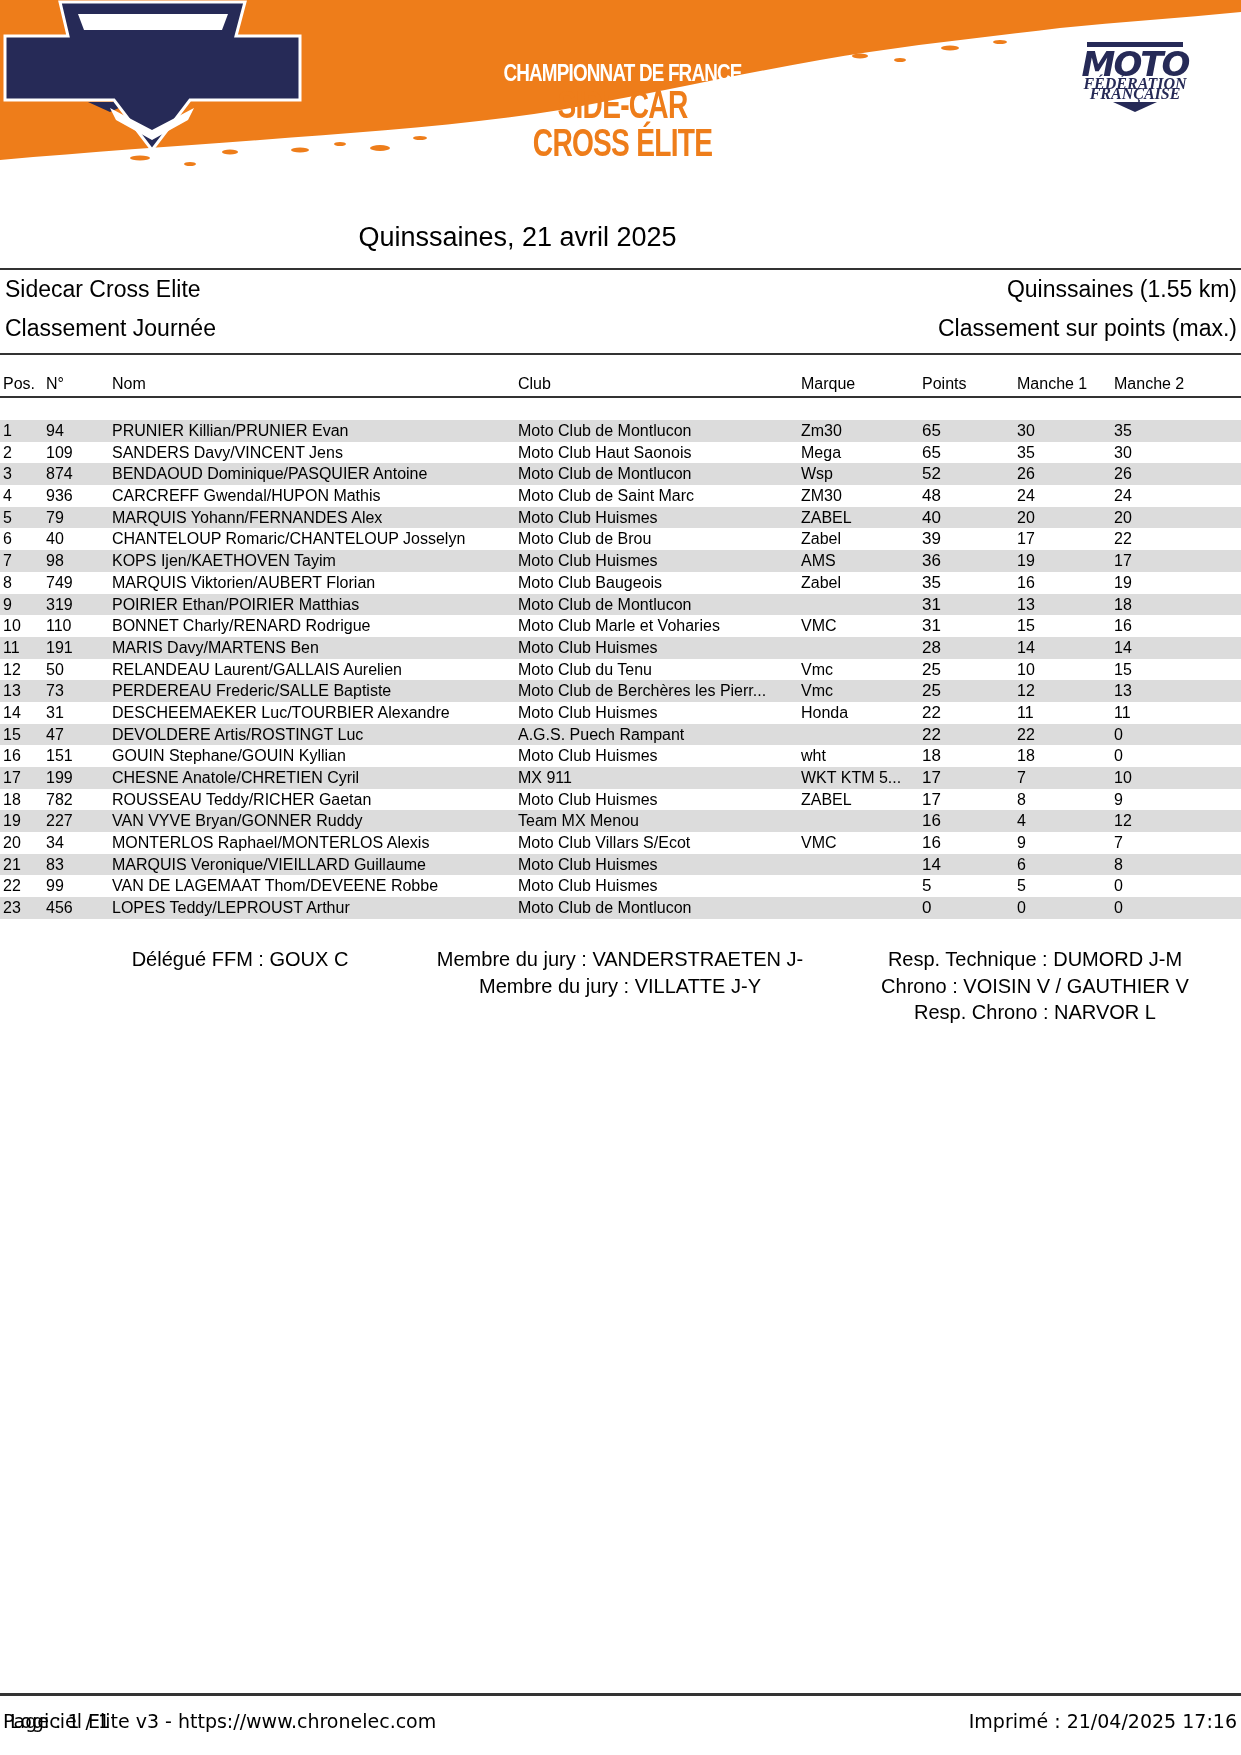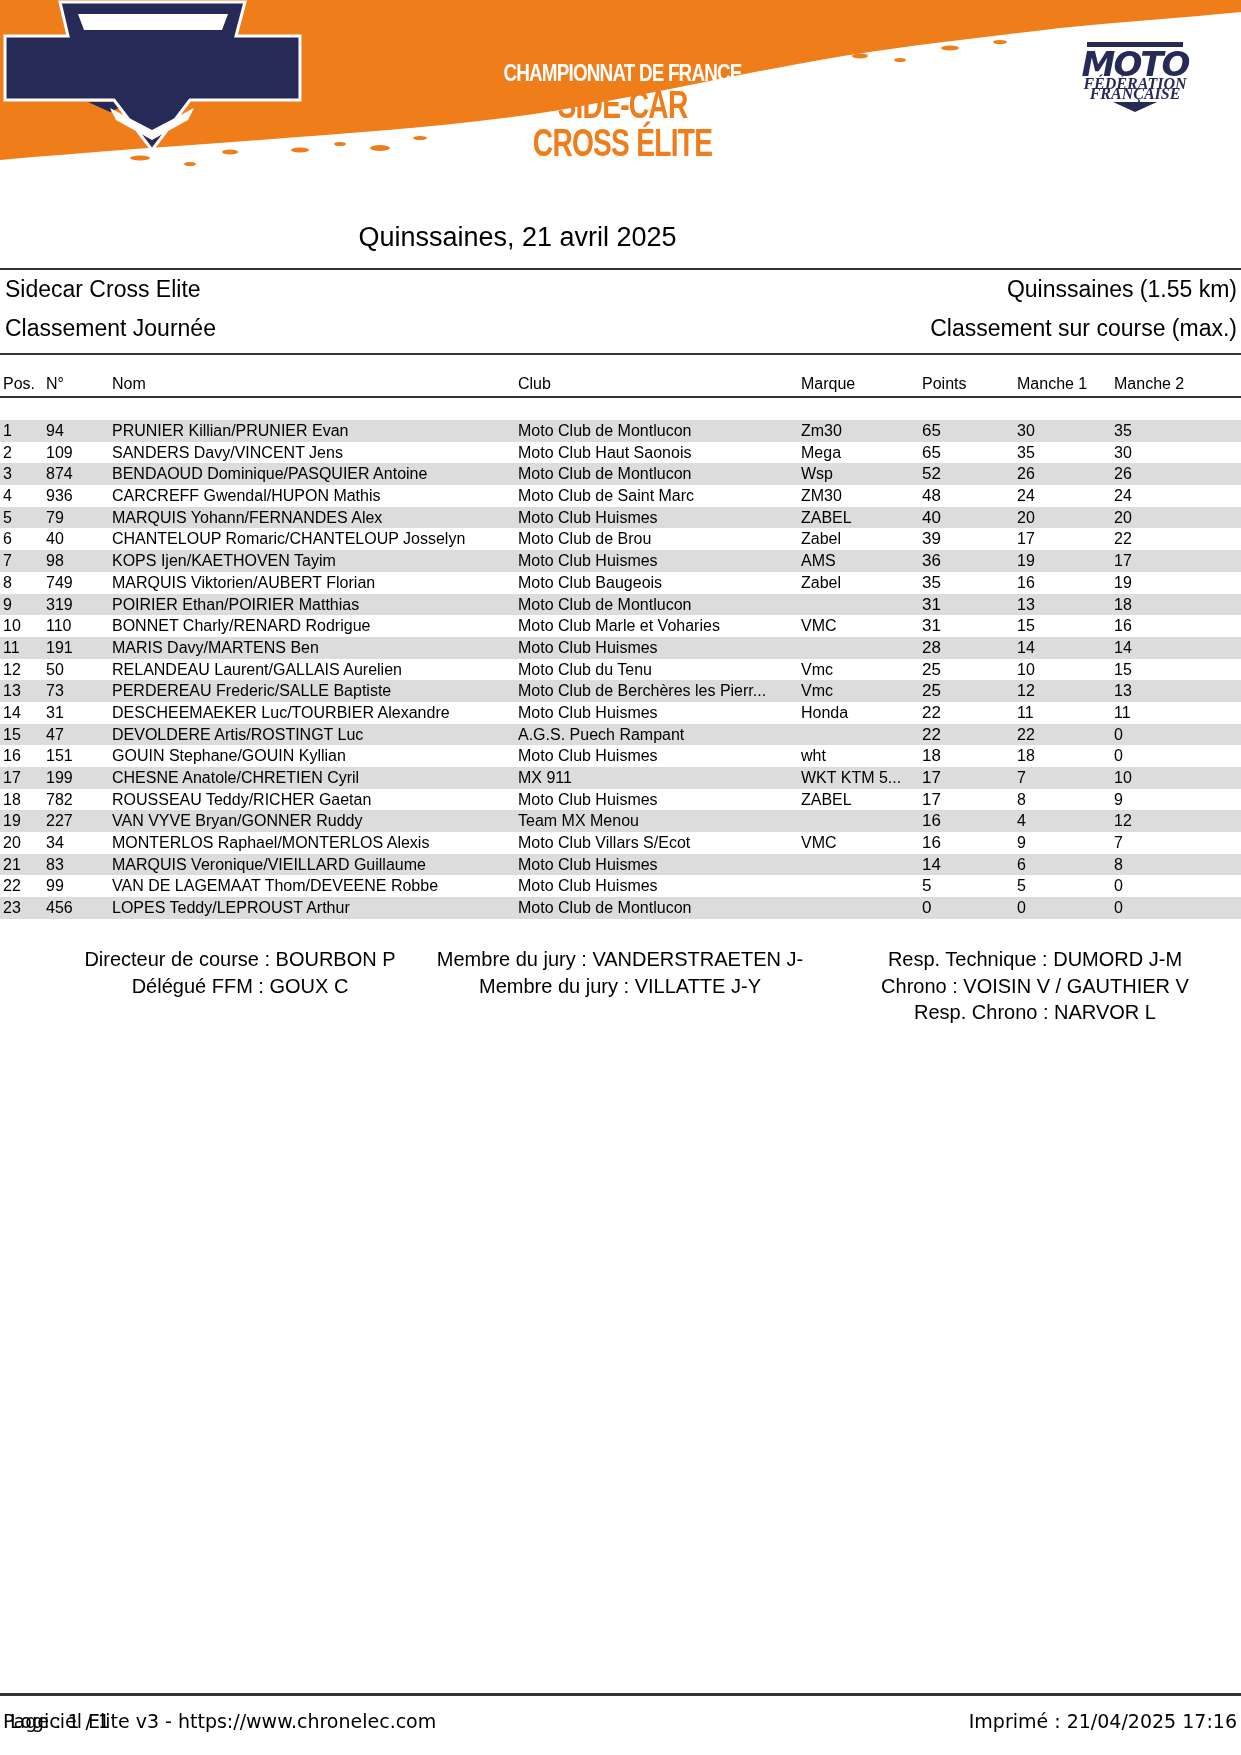--- a/index.html
+++ b/index.html
@@ -108,21 +108,21 @@
     <div class="chev"></div>
   </div>
 </div>
 
 <div class="event-title">Quinssaines, 21 avril 2025</div>
 <div class="rule r1"></div>
 
 <div class="meta-left m1">Sidecar Cross Elite</div>
 <div class="meta-left m2">Classement Journée</div>
 <div class="meta-right m1">Quinssaines (1.55 km)</div>
-<div class="meta-right m2">Classement sur course (max.)</div>
+<div class="meta-right m2">Classement sur points (max.)</div>
 <div class="rule r2"></div>
 
 <div class="thead">
   <span class="c-pos">Pos.</span>
   <span class="c-num">N°</span>
   <span class="c-nom">Nom</span>
   <span class="c-club">Club</span>
   <span class="c-marque">Marque</span>
   <span class="c-points">Points</span>
   <span class="c-m1">Manche 1</span>
@@ -357,21 +357,20 @@
       <span class="c-nom">LOPES Teddy/LEPROUST Arthur</span>
       <span class="c-club">Moto Club de Montlucon</span>
       <span class="c-marque"></span>
       <span class="c-points">0</span>
       <span class="c-m1">0</span>
       <span class="c-m2">0</span>
     </div>
   </div>
 
 <div class="officials off-col1">
-  <div>Directeur de course : BOURBON P</div>
   <div>Délégué FFM : GOUX C</div>
 </div>
 <div class="officials off-col2">
   <div>Membre du jury : VANDERSTRAETEN J-</div>
   <div>Membre du jury : VILLATTE J-Y</div>
 </div>
 <div class="officials off-col3">
   <div>Resp. Technique : DUMORD J-M</div>
   <div>Chrono : VOISIN V / GAUTHIER V</div>
   <div>Resp. Chrono : NARVOR L</div>

